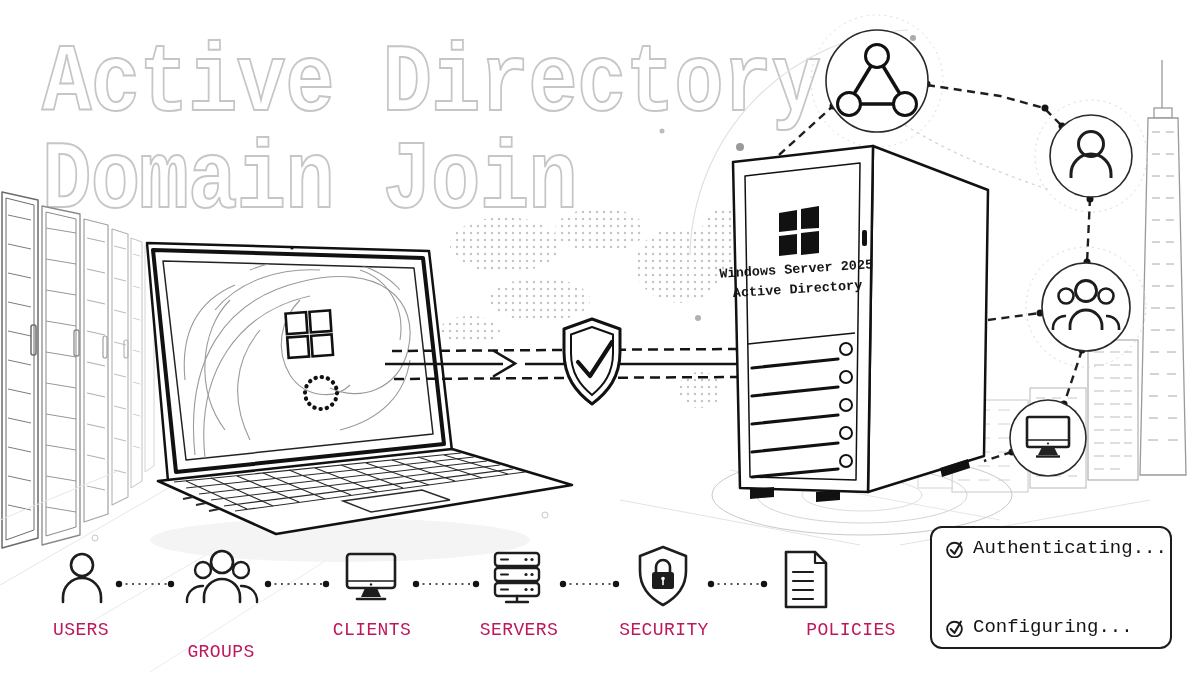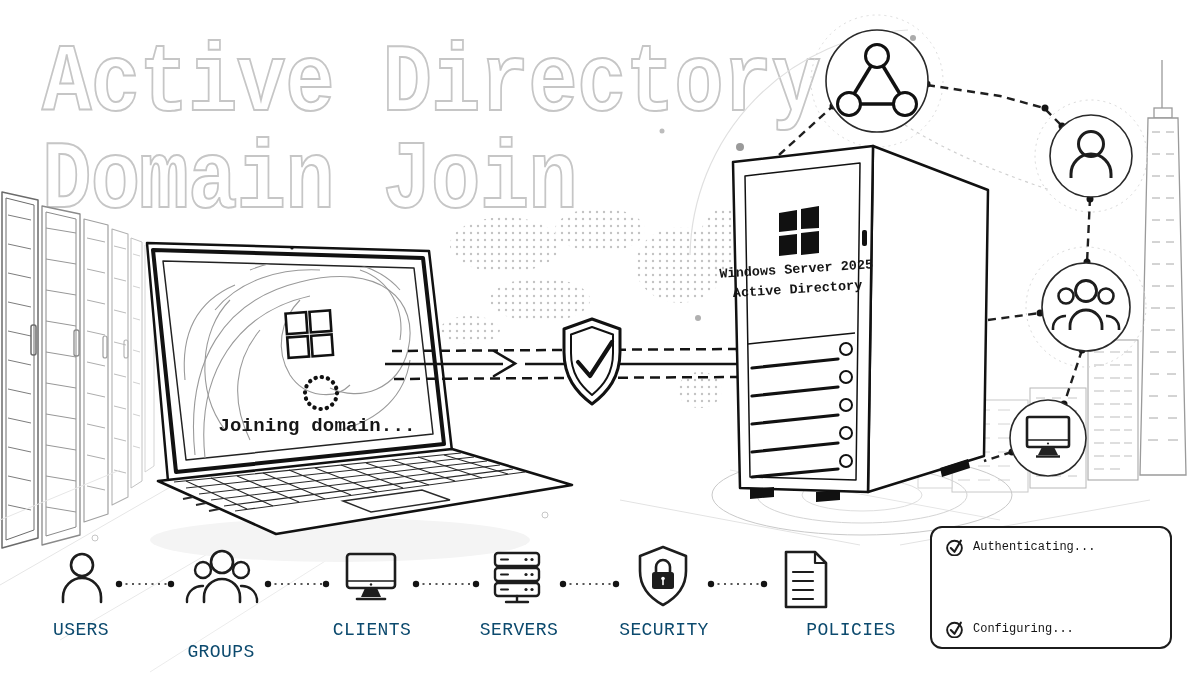--- a/index.html
+++ b/index.html
@@ -10,25 +10,25 @@
     white-space:nowrap;color:transparent;-webkit-text-stroke:2px #c6c6c6;letter-spacing:-1px;
     transform:scaleX(0.85);transform-origin:left top;}
   #title1{top:36px;}
   #title2{top:133px;}
   .overlay{position:absolute;z-index:2;color:#161616;}
   #joining-text{left:317px;top:415px;transform:translateX(-50%);font-size:19px;font-weight:600;
     letter-spacing:.2px;}
   #server-label{left:797px;top:260px;transform:translateX(-50%) rotate(-3.5deg);text-align:center;
     font-size:13.5px;font-weight:700;line-height:1.5;width:160px;}
   .entity-label{position:absolute;z-index:2;top:620px;transform:translateX(-50%);font-size:18px;
-    color:#0c4a6e;letter-spacing:.4px;}
+    color:#be185d;letter-spacing:.4px;}
   #status-panel{position:absolute;z-index:2;left:930px;top:526px;width:212px;height:101px;
     background:#fff;border:2px solid #1c1c1c;border-radius:12px;padding:9px 13px;
     display:flex;flex-direction:column;justify-content:space-between;}
-  .status-row{display:flex;align-items:center;gap:9px;font-size:12px;color:#141414;}
+  .status-row{display:flex;align-items:center;gap:9px;font-size:19px;color:#141414;}
   .status-row.emph{font-weight:700;font-size:15.5px;}
   .status-row svg{flex:0 0 auto;}
 </style>
 </head>
 <body>
 
 <div id="stage">
 
   <div id="title1" class="title-line">Active Directory</div>
   <div id="title2" class="title-line">Domain Join</div>
@@ -341,21 +341,20 @@
         <line x1="663" y1="580.5" x2="663" y2="584.5" stroke="#fff" stroke-width="1.6"></line>
       </g>
       <g>
         <path d="M786,552 H815 L826,563 V607 H786 Z"></path>
         <path d="M815,552 V563 H826" stroke-width="2.2"></path>
         <path d="M793,572 h20 M793,581 h20 M793,590 h20 M793,599 h20" stroke-width="2.2"></path>
       </g>
     </g>
   </svg>
 
-  <div id="joining-text" class="overlay">Joining domain...</div>
 
   <div id="server-label" class="overlay">
     <span style="display:block;">Windows Server 2025</span>
     <span style="display:block;">Active Directory</span>
   </div>
 
   <div class="entity-label" style="left:81px;">USERS</div>
   <div class="entity-label" style="left:221px;margin-top:22px;">GROUPS</div>
   <div class="entity-label" style="left:372px;">CLIENTS</div>
   <div class="entity-label" style="left:519px;">SERVERS</div>

